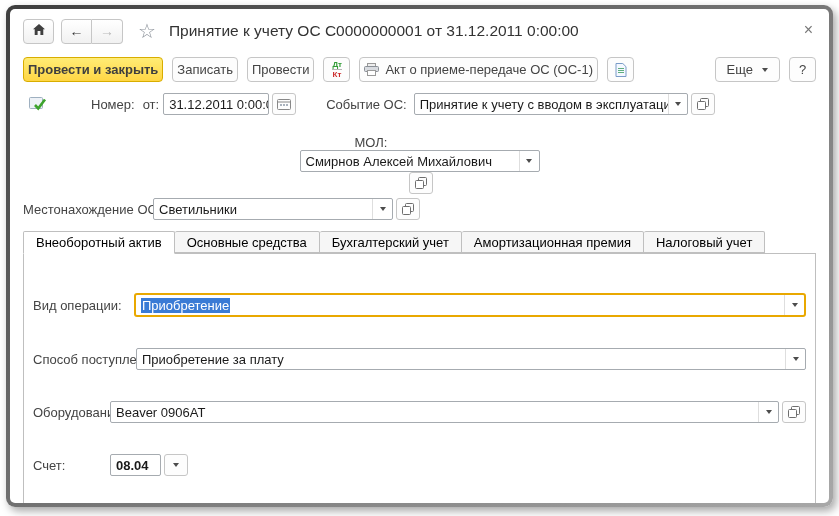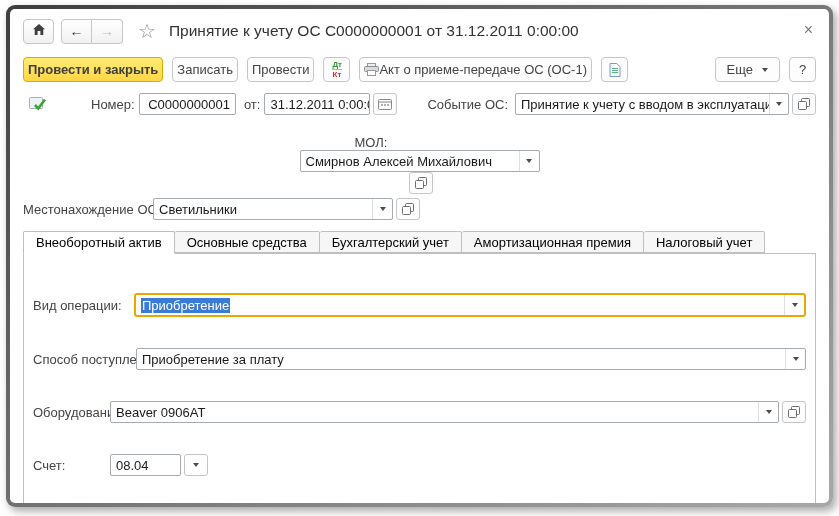--- a/index.html
+++ b/index.html
@@ -26,21 +26,21 @@
     cursor: pointer; line-height: 1; }
 
   
   .tb { display: flex; align-items: center; margin-top: 12px; height: 27px; gap: 9px; }
   .btn { height: 25px; padding: 0 4px; border: 1px solid #c6c6c6; border-radius: 4px;
     background: #fdfdfd; font-size: 13px; color: #444; display: flex; align-items: center;
     justify-content: center; white-space: nowrap; cursor: pointer; }
   .btn-primary { background: linear-gradient(#ffec75, #ffd645); border-color: #d8ad00;
     font-weight: bold; color: #3e3e3e; }
   .icon-btn { width: 27px; padding: 7px; }
-  .btn-act { }
+  .btn-act { gap: 6px; }
   .btn-more { margin-left: auto; padding: 0 11px; gap: 9px; }
   .btn-help { width: 27px; padding: 0; }
   .dtkt { position: relative; width: 19px; height: 19px; }
   .dtkt .dt { position: absolute; top: 0; left: 1px; font-size: 8px; font-weight: bold;
     color: #2f9b33; border-bottom: 1px solid #b5b5b5; }
   .dtkt .kt { position: absolute; bottom: 0; right: 1px; font-size: 8px; font-weight: bold;
     color: #cc2b2b; }
 
   
   .frow { display: flex; align-items: center; }
@@ -78,21 +78,21 @@
   .tab.active { background: #fff; border-bottom: 1px solid #fff; height: 23px; margin-bottom: -1px; }
   .panel { border: 1px solid #bfbfbf; height: 272px; position: relative; z-index: 1;
     padding: 8px 9px 0 9px; background: #fff; }
   .prow { display: flex; align-items: center; margin-bottom: 5px; margin-top: 31px; }
   .lbl-op { width: 101px; }
   .lbl-method { width: 103px; }
   .lbl-short { width: 77px; }
   .fld-grow { flex: 1; }
   .fld.focus { border: 2px solid #e9a800; border-radius: 3px; height: 24px; }
   .sel { background: #3a7bd5; color: #fff; padding: 0 1px; }
-  .fld-acct { width: 71px; }
+  .fld-acct { width: 51px; font-weight: bold; }
 </style>
 </head>
 <body>
 
 <div class="frame">
   <div class="win">
 
     <div class="hdr">
       <button class="nav-btn">
         <span>
@@ -152,23 +152,20 @@
     </div>
 
     <div class="frow row-num">
       <span class="posted-icon">
         <svg width="18" height="15" viewBox="0 0 18 15">
             <rect x="0.5" y="0.5" width="13" height="11" rx="1" fill="#eef2f7" stroke="#9fb0c0"></rect>
             <path d="M6 8 l3.2 3.5 L16 2.5" stroke="#3da32c" stroke-width="2.6" fill="none"></path>
           </svg>
       </span>
       <span class="lbl lbl-num">Номер:</span>
-      <div class="fld fld-num">
-        <span class="val">С0000000001</span>
-      </div>
       <span class="lbl lbl-ot">от:</span>
       <div class="fld fld-date">
         <span class="val">31.12.2011 0:00:00</span>
       </div>
       <button class="aux-btn">
         <span style="display:flex;">
           <svg width="14" height="12" viewBox="0 0 14 12">
               <rect x="0.5" y="1.5" width="13" height="10" rx="1" fill="#fdfdfd" stroke="#888"></rect>
               <line x1="0.5" y1="4" x2="13.5" y2="4" stroke="#888"></line>
               <rect x="3" y="6" width="2" height="2" fill="#a9b2bd"></rect>

